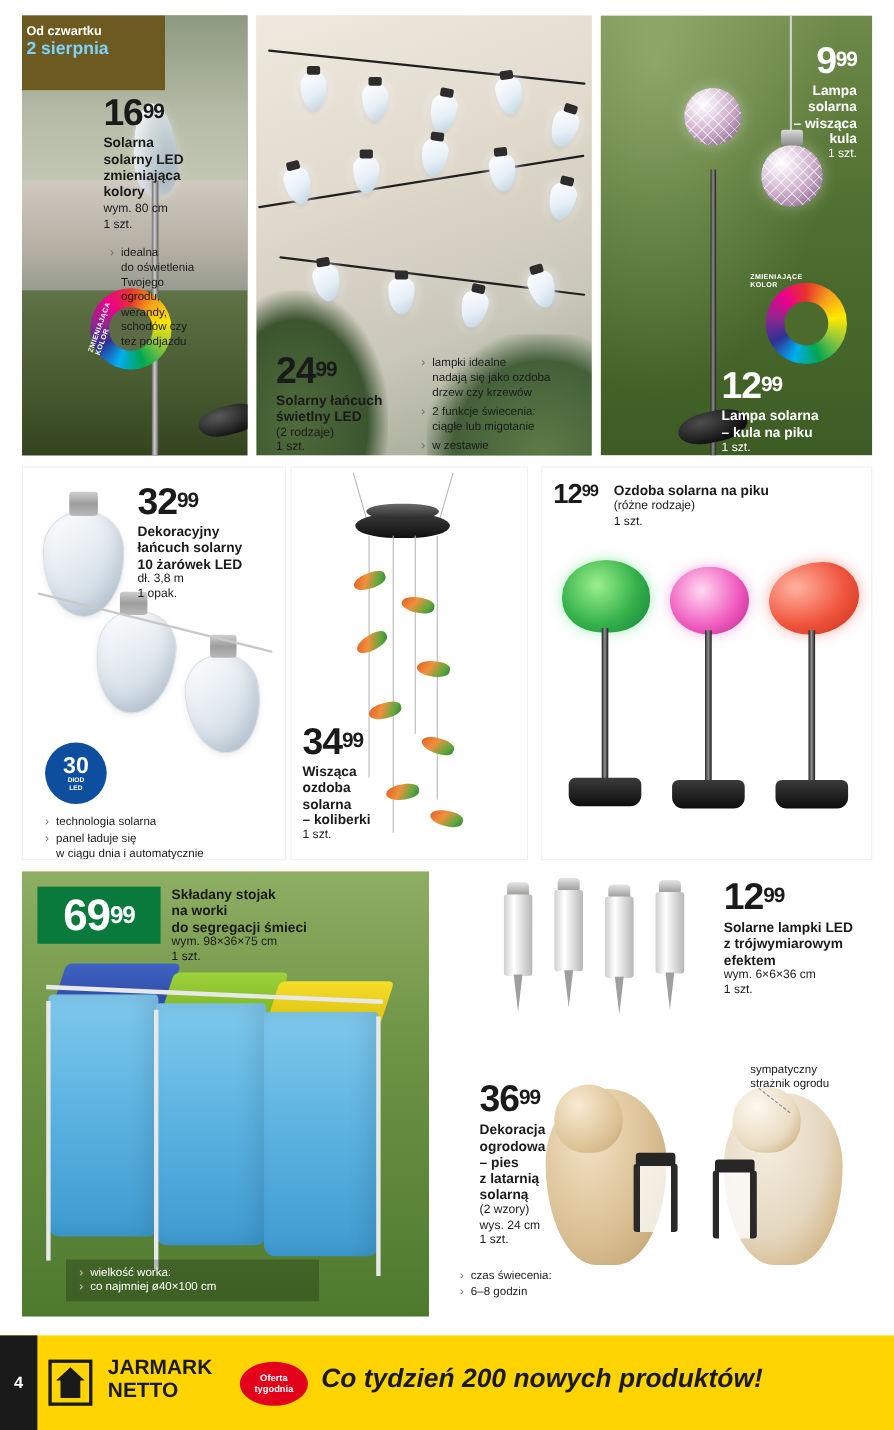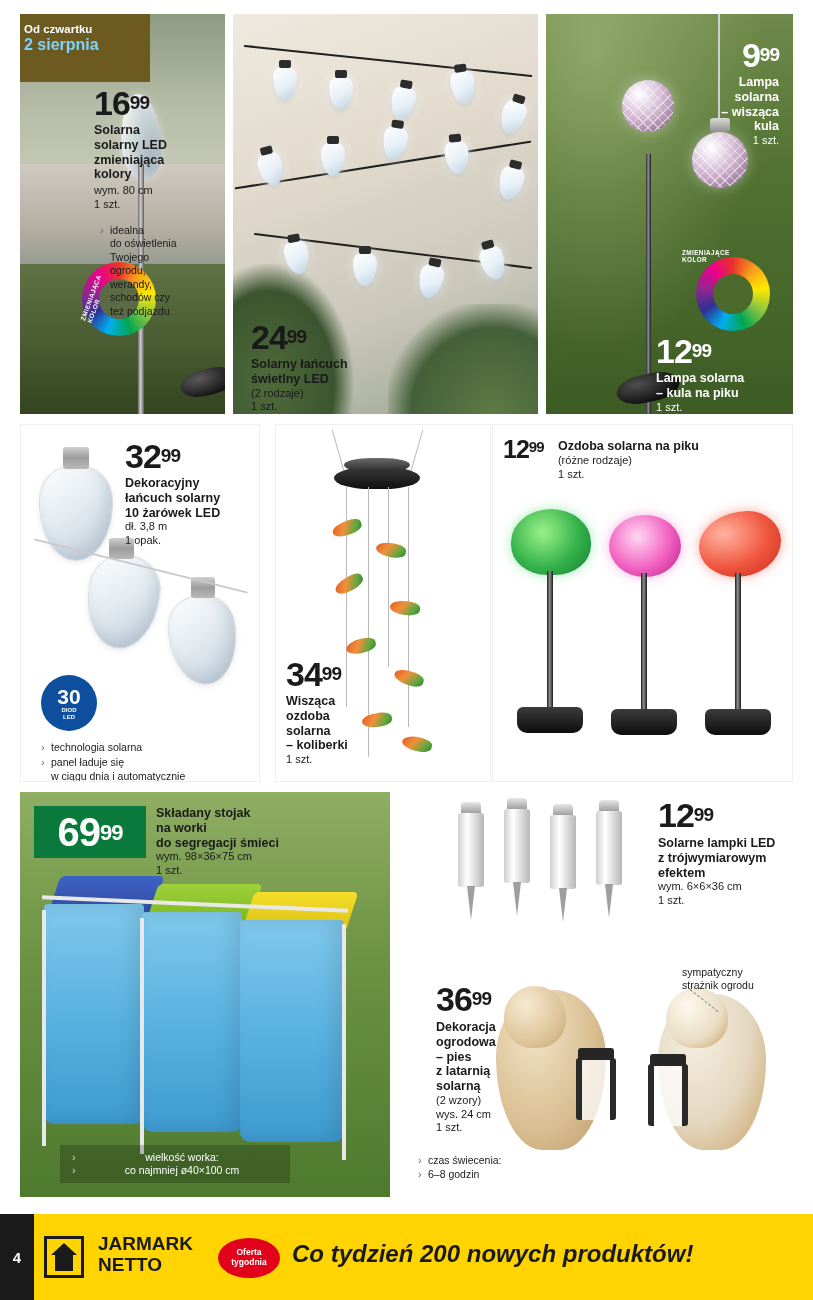--- a/index.html
+++ b/index.html
@@ -23,21 +23,21 @@
   .price.big .cents { font-size: 22px; }
   .price.sm .int { font-size: 25px; }
   .price.sm .cents { font-size: 15px; }
 
   .ttl { font-weight: bold; font-size: 12.5px; line-height: 1.18; color: #1a1a1a; }
   .ttl.white { color: #fff; }
   .sub { font-size: 11px; line-height: 1.25; color: #1a1a1a; }
   .sub.white { color: #fff; }
 
   .bul { font-size: 10.5px; line-height: 1.28; color: #1a1a1a; position: relative; padding-left: 10px; }
-  .bul.white { color: #fff; text-align: center; }
+  .bul.white { color: #fff; }
   .bul:before { content: "›"; position: absolute; left: 0; top: -1px; color: #6b6b6b; font-size: 11px; }
   .bul.white:before { color: #d9d9d9; }
 
   
   #tile-lamp { left: 20px; top: 14px; width: 205px; height: 400px; background: #6e7b5d; }
   #tile-lamp .sky { position: absolute; left: 0; top: 0; width: 100%; height: 210px;
      background: linear-gradient(180deg,#8d9a80 0%, #b6bca8 45%, #cfd2c0 100%); }
   #tile-lamp .house { position: absolute; left: 0; top: 150px; width: 100%; height: 110px;
      background: linear-gradient(180deg,#cfcac0 0%, #b3ada2 60%, #8f968a 100%); }
   #tile-lamp .grass { position: absolute; left: 0; bottom: 0; width: 100%; height: 150px;
@@ -103,21 +103,21 @@
   .bigbulb { position: absolute; border-radius: 48% 48% 52% 52% / 38% 38% 62% 62%;
       background: linear-gradient(145deg, rgba(255,255,255,.95), rgba(226,234,240,.9) 45%, rgba(188,202,214,.9));
       border: 1px solid #d8dfe4; box-shadow: inset -6px -8px 14px rgba(160,175,190,.45), 0 2px 6px rgba(0,0,0,.08); }
   .bulbcap { position: absolute; background: linear-gradient(180deg,#cfcfcf,#9d9d9d 50%,#b9b9b9);
       border-radius: 3px; }
   .badge30 { position: absolute; width: 56px; height: 56px; border-radius: 50%; background: #0d4f9e; color: #fff;
       display: flex; flex-direction: column; align-items: center; justify-content: center; }
   .badge30 .n { font-size: 21px; font-weight: bold; line-height: 1; }
   .badge30 .t { font-size: 6px; font-weight: bold; line-height: 1.05; text-align: center; }
 
-  #tile-koliber { left: 275px; top: 424px; width: 216px; height: 358px; background: #fff; border: 1px solid #efefef;}
+  #tile-koliber { left: 264px; top: 424px; width: 216px; height: 358px; background: #fff; border: 1px solid #efefef;}
   .kdisc { position: absolute; width: 86px; height: 22px; border-radius: 50%/60%;
       background: linear-gradient(180deg,#3a3a3a,#101010); }
   .kdisc2 { position:absolute; width: 66px; height: 14px; border-radius: 50%/60%;
       background: linear-gradient(180deg,#6a6a6a,#2a2a2a); }
   .kstring { position: absolute; width: 1px; background: #b9b9b9; }
   .kbird { position: absolute; width: 30px; height: 14px; border-radius: 60% 40% 50% 50%;
       background: linear-gradient(120deg,#e05a21,#f0903c 40%,#5fa83e 75%,#2f7a35); transform: rotate(-18deg); }
 
   #tile-ozdoba { left: 492px; top: 424px; width: 301px; height: 358px; background: #fff; border: 1px solid #efefef; }
   .flower-stem { position:absolute; width:6px; background: linear-gradient(90deg,#1d1d1d,#8f8f8f 45%,#1a1a1a); }
@@ -240,20 +240,29 @@
         <span class="int">24</span><span class="cents">99</span>
       </div>
       <div class="ttl" style="margin-top:3px;">
         <div>Solarny łańcuch</div>
         <div>świetlny LED</div>
       </div>
       <div class="sub">(2 rodzaje)</div>
       <div class="sub">1 szt.</div>
     </div>
 
+    <div style="position:absolute; left:150px; top:310px; width:150px; z-index:4;">
+      <div class="bul" style="white-space:pre-line; margin-bottom:4px;">lampki idealne
+nadają się jako ozdoba
+drzew czy krzewów</div>
+      <div class="bul" style="white-space:pre-line; margin-bottom:4px;">2 funkcje świecenia:
+ciągłe lub migotanie</div>
+      <div class="bul" style="white-space:pre-line;">w zestawie
+1 bateria AA</div>
+    </div>
   </div>
 
   <div class="panel" id="tile-hang">
     <div class="bg"></div>
     <div class="bg2"></div>
 
     <div class="hookwire"></div>
     <div class="ball" style="left:146px; top:118px; width:56px; height:56px;">
       <div class="ballgrid"></div>
     </div>

